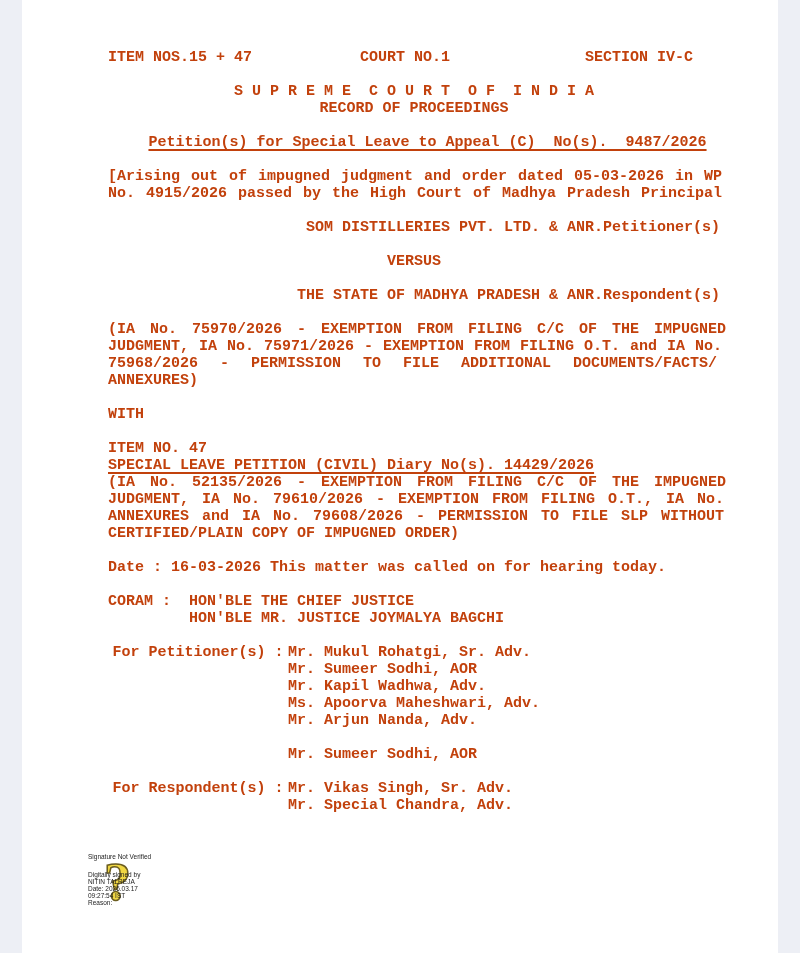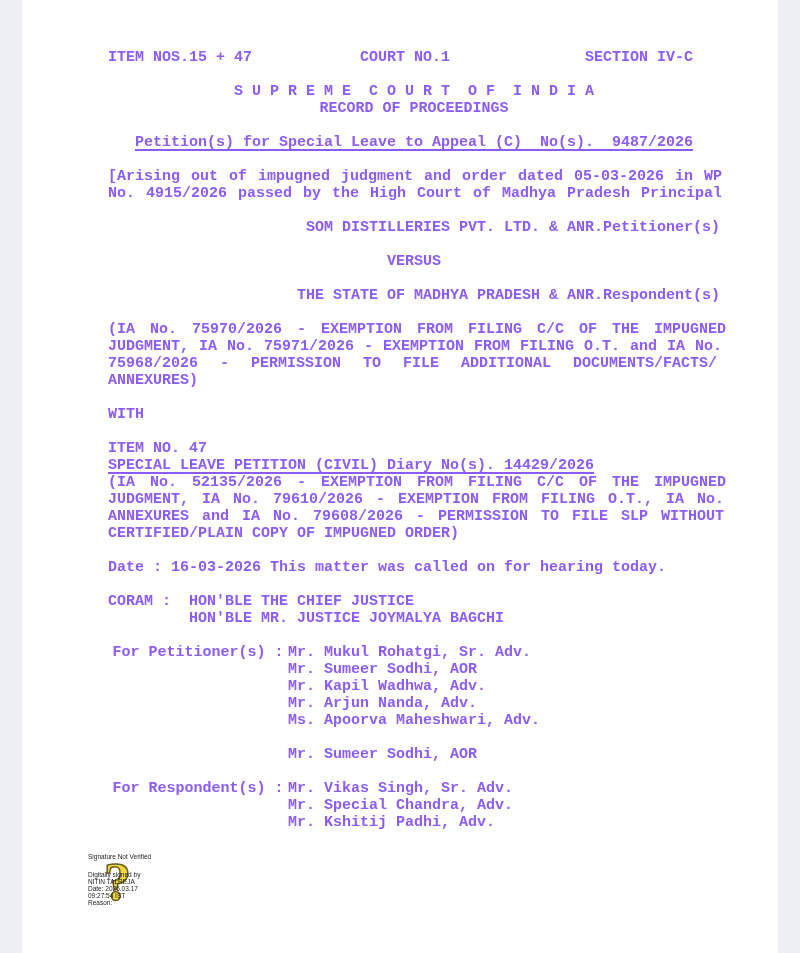--- a/index.html
+++ b/index.html
@@ -11,27 +11,27 @@
   }
   .page{
     position:absolute;left:22px;top:0;
     width:756px;height:953px;
     background:#ffffff;
   }
   .content{
     position:absolute;left:86px;top:49px;
     width:612px;
     font:bold 15px/17px "Liberation Mono","DejaVu Sans Mono",monospace;
-    color:#8b5cf6;
+    color:#c2410c;
   }
   .line{height:17px;white-space:pre;}
   .blank{height:17px;}
   .center{text-align:center;}
   .u{text-decoration:underline;text-underline-offset:3px;text-decoration-thickness:1.5px;}
-  .indent3{padding-left:27px;}
+  .indent3{padding-left:27px;text-align:center;}
   .row3{display:flex;}
   .col-a{width:252px;}
   .col-b{width:225px;}
   .party{display:flex;justify-content:flex-end;}
   .coram-row{display:flex;}
   .coram-label{width:81px;}
   .coram-cont{padding-left:81px;}
   .app-row{display:flex;text-align:center;}
   .app-label{width:180px;}
   .app-cont{padding-left:180px;}
@@ -130,33 +130,32 @@
     </div>
     <div class="line coram-cont">HON'BLE MR. JUSTICE JOYMALYA BAGCHI</div>
     <div class="blank"></div>
 
     <div class="line app-row">
       <span class="app-label">For Petitioner(s) :</span>
       <span>Mr. Mukul Rohatgi, Sr. Adv.</span>
     </div>
     <div class="line app-cont">Mr. Sumeer Sodhi, AOR</div>
     <div class="line app-cont">Mr. Kapil Wadhwa, Adv.</div>
+    <div class="line app-cont">Ms. Apoorva Maheshwari, Adv.</div>
     <div class="line app-cont">Mr. Arjun Nanda, Adv.</div>
-    <div class="line app-cont">Ms. Apoorva Maheshwari, Adv.</div>
     <div class="blank"></div>
 
     <div class="line app-cont">Mr. Sumeer Sodhi, AOR</div>
     <div class="blank"></div>
 
     <div class="line app-row">
       <span class="app-label">For Respondent(s) :</span>
       <span>Mr. Vikas Singh, Sr. Adv.</span>
     </div>
     <div class="line app-cont">Mr. Special Chandra, Adv.</div>
-    <div class="line app-cont">Mr. Kshitij Padhi, Adv.</div>
 
   </div>
 
   <div class="stamp">
     <span class="q">?</span>
     <div class="s-status">Signature Not Verified</div>
     <div class="s-small">
       <div>Digitally signed by</div>
       <div>NITIN TALREJA</div>
       <div>Date: 2026.03.17</div>

